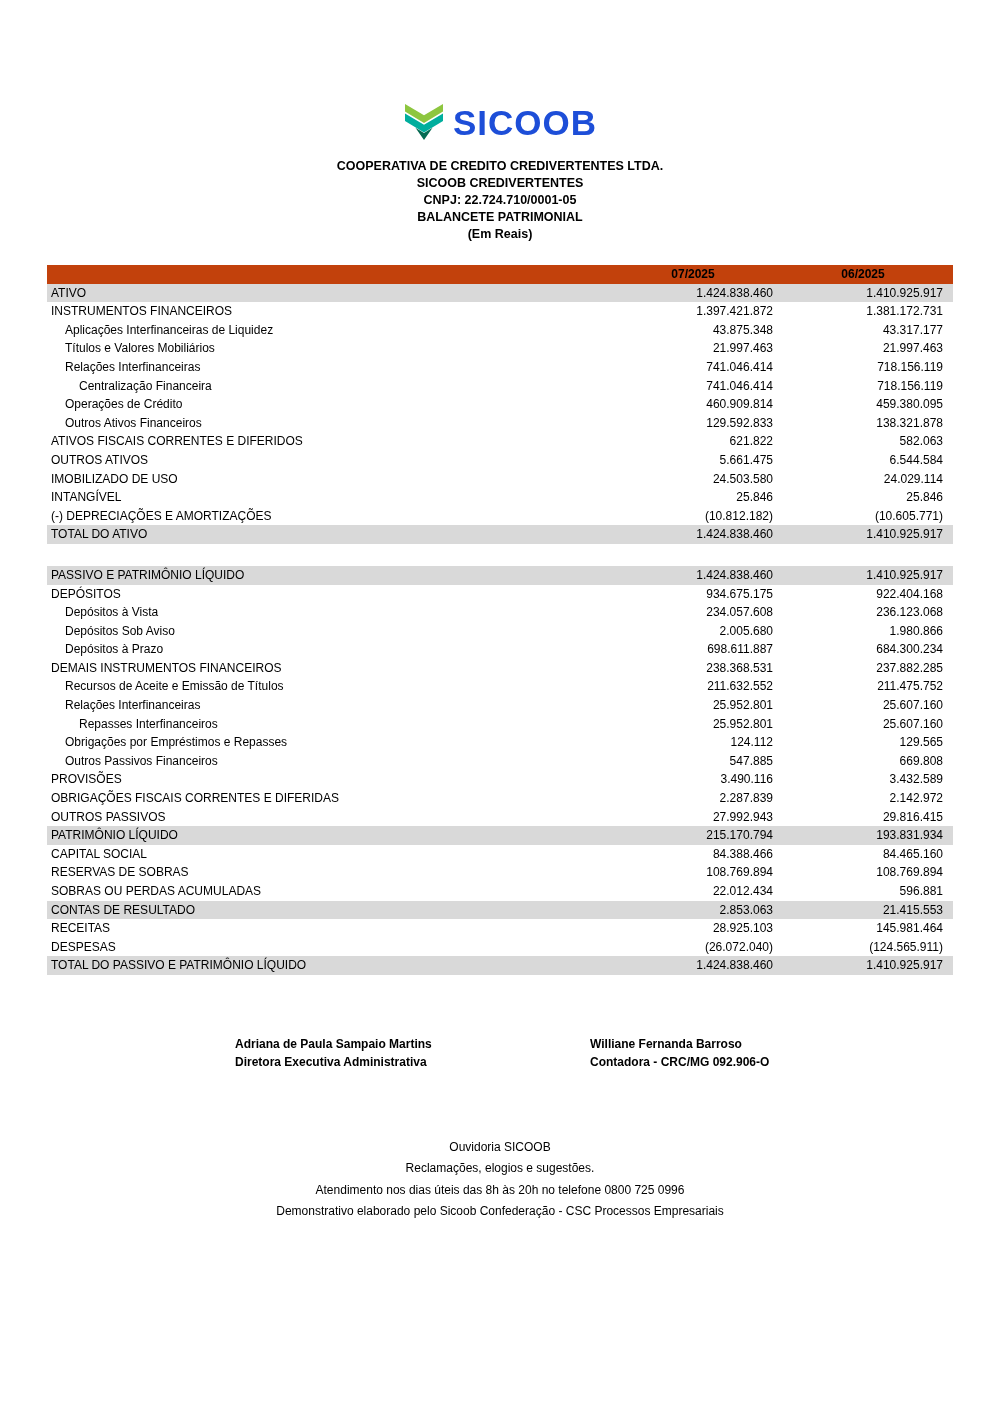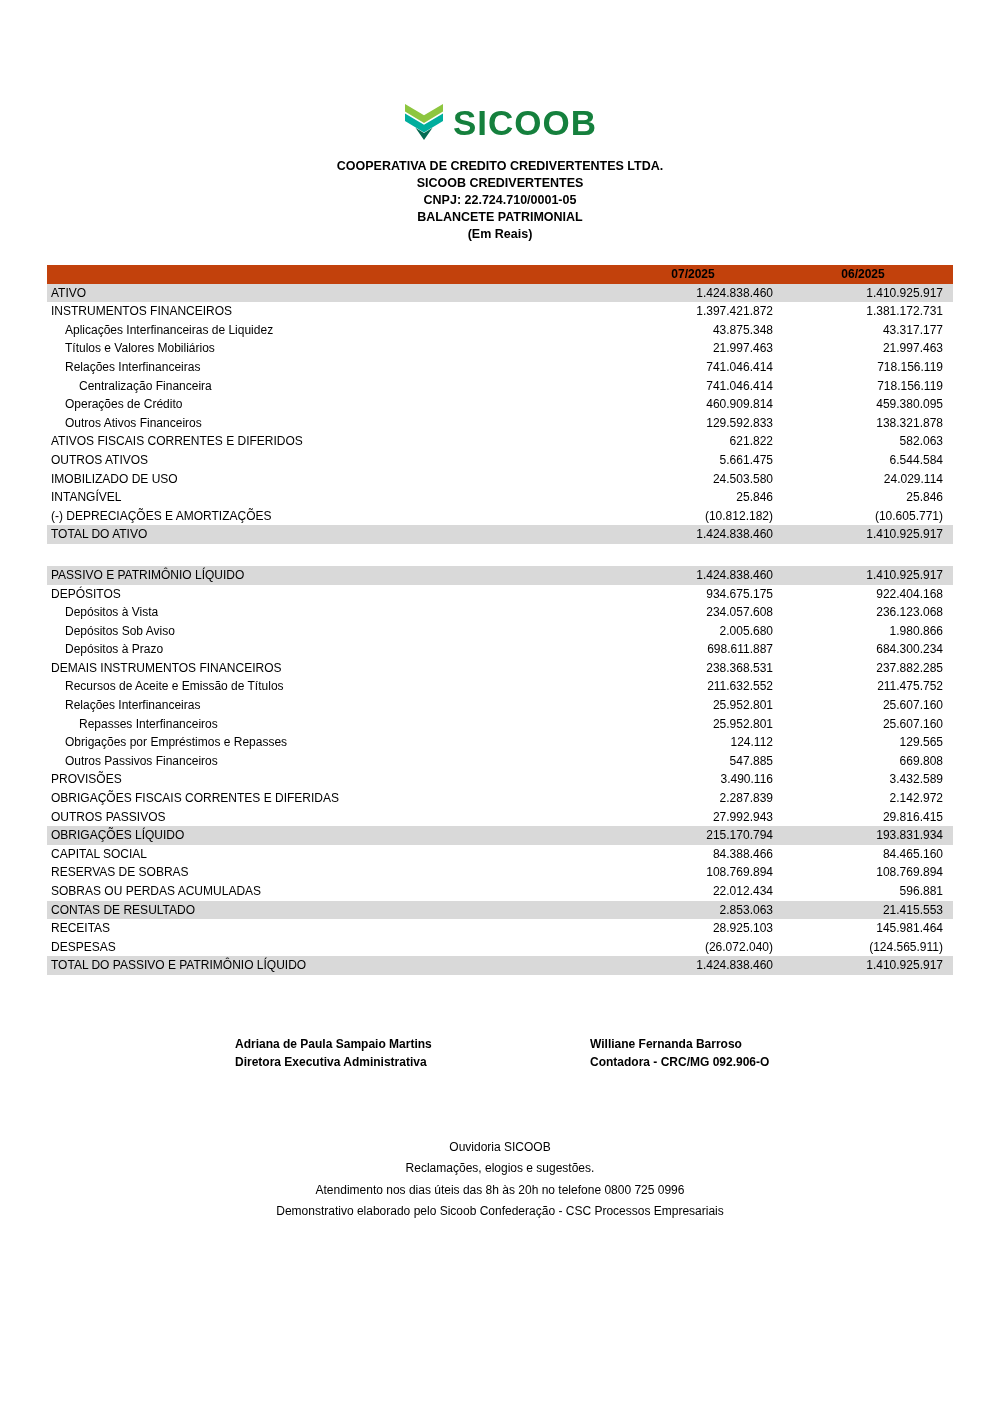--- a/index.html
+++ b/index.html
@@ -78,21 +78,21 @@
 <div class="page">
 
   <div class="logo-wrap">
     <span>
       <svg width="42" height="38" viewBox="0 0 44 40" aria-hidden="true">
         <polygon points="2,2 22,14 42,2 42,10 22,22 2,10" fill="#8dc63f"></polygon>
         <polygon points="2,12 22,24 42,12 42,20 22,32 2,20" fill="#00ae9d"></polygon>
         <polygon points="13,27 22,32.5 31,27 22,40" fill="#046a52"></polygon>
       </svg>
     </span>
-    <span class="brand-text" style="color: #15803d;">SICOOB</span>
+    <span class="brand-text" style="color: #1d4ed8;">SICOOB</span>
   </div>
 
   <div class="doc-header">
     <div>COOPERATIVA DE CREDITO CREDIVERTENTES LTDA.</div>
     <div>SICOOB CREDIVERTENTES</div>
     <div>CNPJ: 22.724.710/0001-05</div>
     <div>BALANCETE PATRIMONIAL</div>
     <div>(Em Reais)</div>
   </div>
 
@@ -238,21 +238,21 @@
           <div class="cell-label" style="padding-left: 4px;">OBRIGAÇÕES FISCAIS CORRENTES E DIFERIDAS</div>
           <div class="cell-val">2.287.839</div>
           <div class="cell-val">2.142.972</div>
         </div>
         <div class="row bold">
           <div class="cell-label" style="padding-left: 4px;">OUTROS PASSIVOS</div>
           <div class="cell-val">27.992.943</div>
           <div class="cell-val">29.816.415</div>
         </div>
         <div class="row shaded bold">
-          <div class="cell-label" style="padding-left: 4px;">OBRIGAÇÕES LÍQUIDO</div>
+          <div class="cell-label" style="padding-left: 4px;">PATRIMÔNIO LÍQUIDO</div>
           <div class="cell-val">215.170.794</div>
           <div class="cell-val">193.831.934</div>
         </div>
         <div class="row bold">
           <div class="cell-label" style="padding-left: 4px;">CAPITAL SOCIAL</div>
           <div class="cell-val">84.388.466</div>
           <div class="cell-val">84.465.160</div>
         </div>
         <div class="row bold">
           <div class="cell-label" style="padding-left: 4px;">RESERVAS DE SOBRAS</div>

